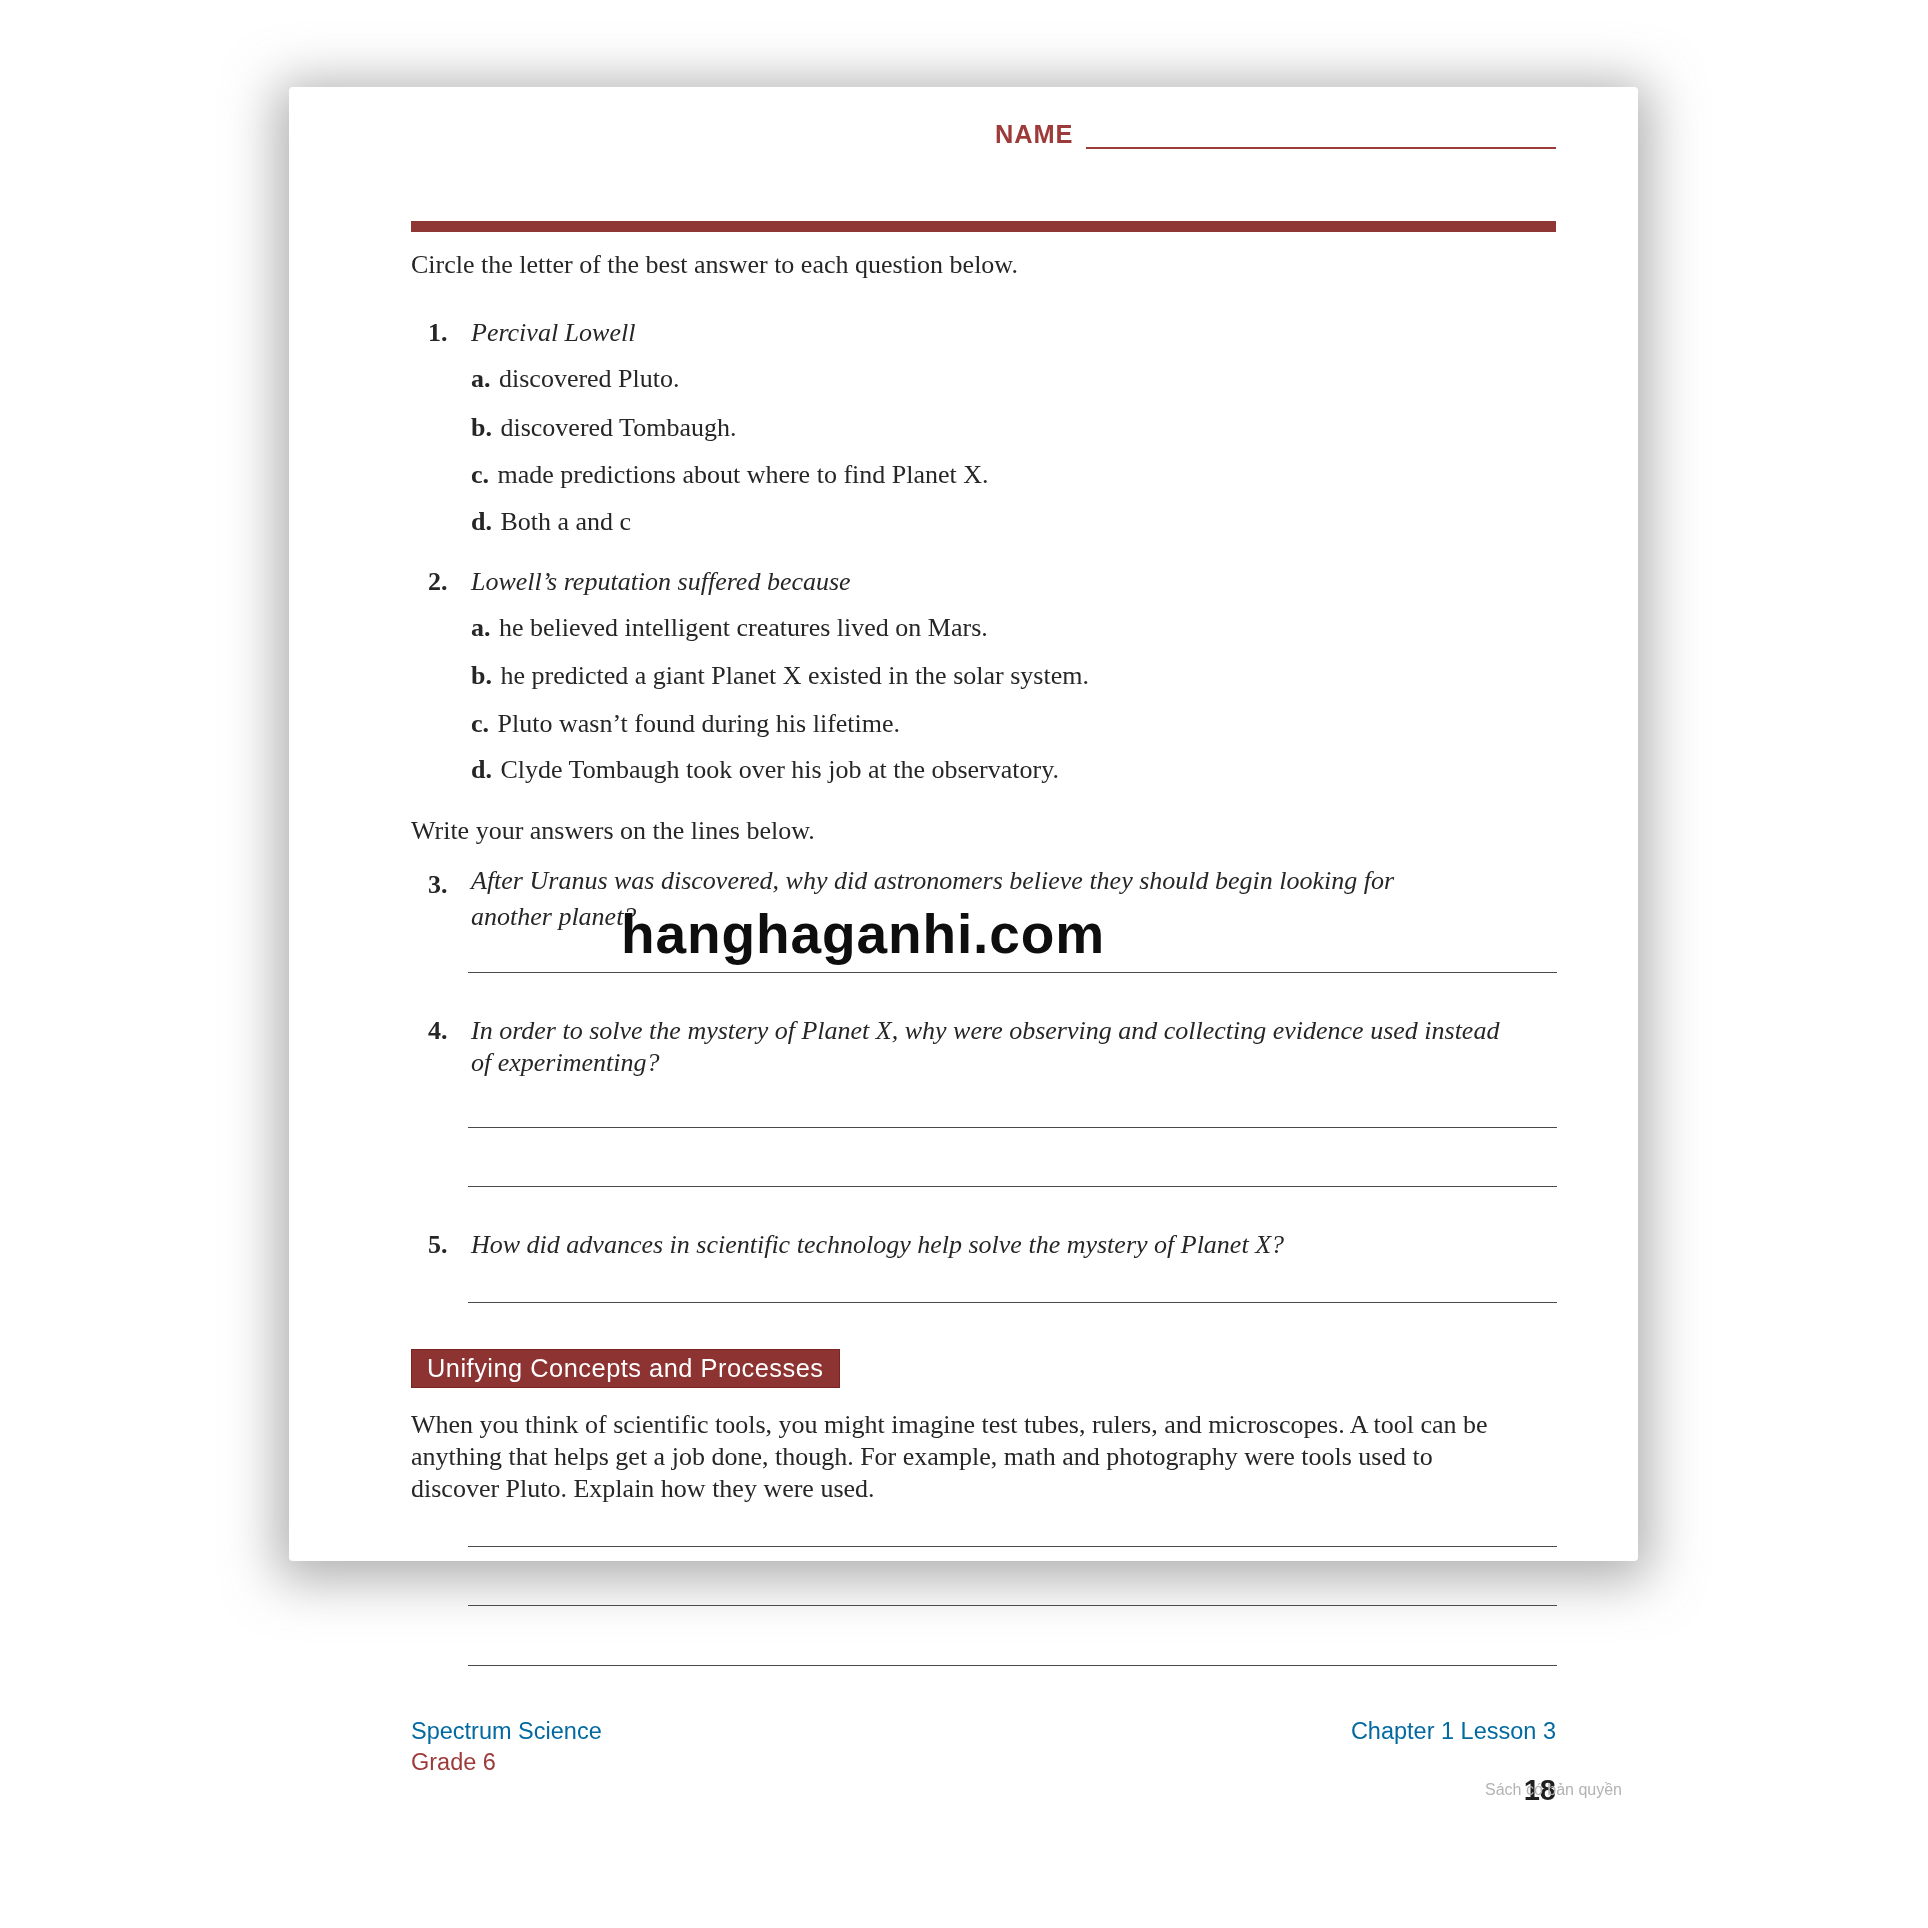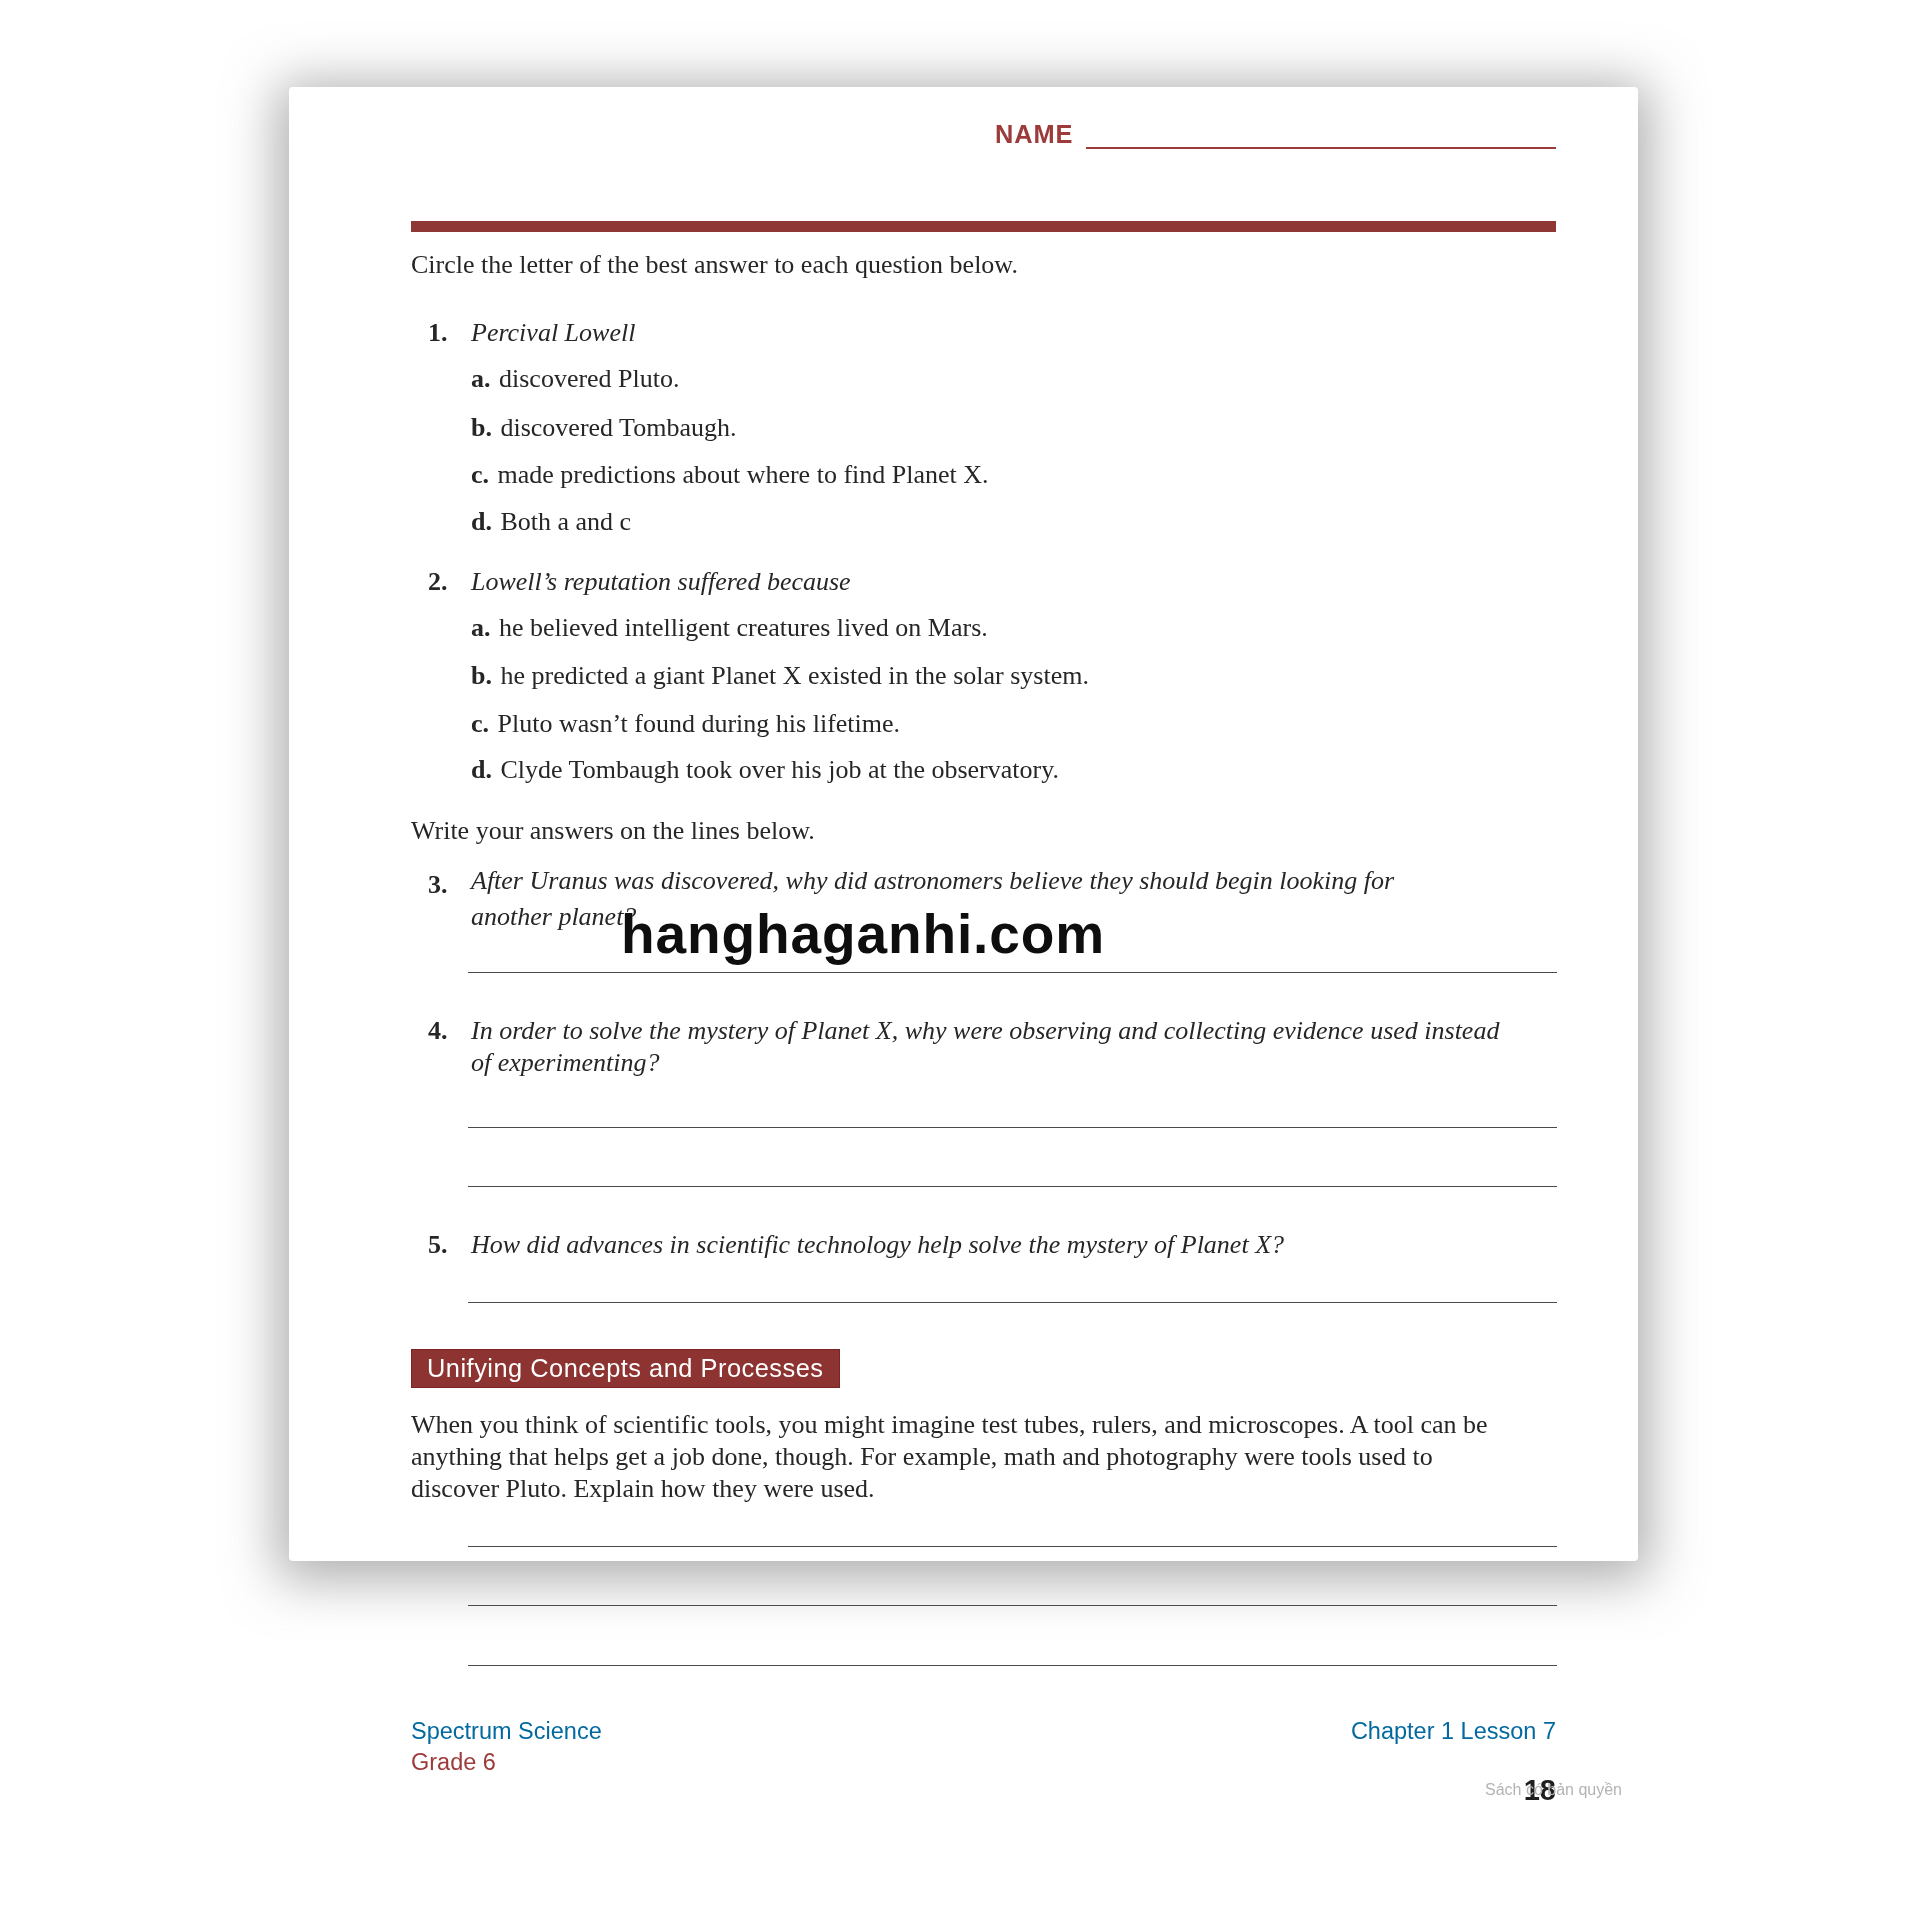--- a/index.html
+++ b/index.html
@@ -165,18 +165,18 @@
   </div>
   <div class="abs t leftmargin" style="top:1322px">When you think of scientific tools, you might imagine test tubes, rulers, and microscopes. A tool can be</div>
   <div class="abs t leftmargin" style="top:1354px">anything that helps get a job done, though. For example, math and photography were tools used to</div>
   <div class="abs t leftmargin" style="top:1386px">discover Pluto. Explain how they were used.</div>
   <div class="abs ansline" style="top:1459px"></div>
   <div class="abs ansline" style="top:1518px"></div>
   <div class="abs ansline" style="top:1578px"></div>
 
   <div class="abs footer-sans leftmargin" style="top:1630px">Spectrum Science</div>
   <div class="abs footer-sans footer-grade leftmargin" style="top:1661px">Grade 6</div>
-  <div class="abs footer-sans footer-right" style="top:1630px">Chapter 1 Lesson 7</div>
+  <div class="abs footer-sans footer-right" style="top:1630px">Chapter 1 Lesson 3</div>
   <div class="abs footer-page footer-right" style="top:1687px">18</div>
   <div class="abs copyright" style="top:1694px">Sách có bản quyền</div>
 
 </div>
 
 
 </body></html>

